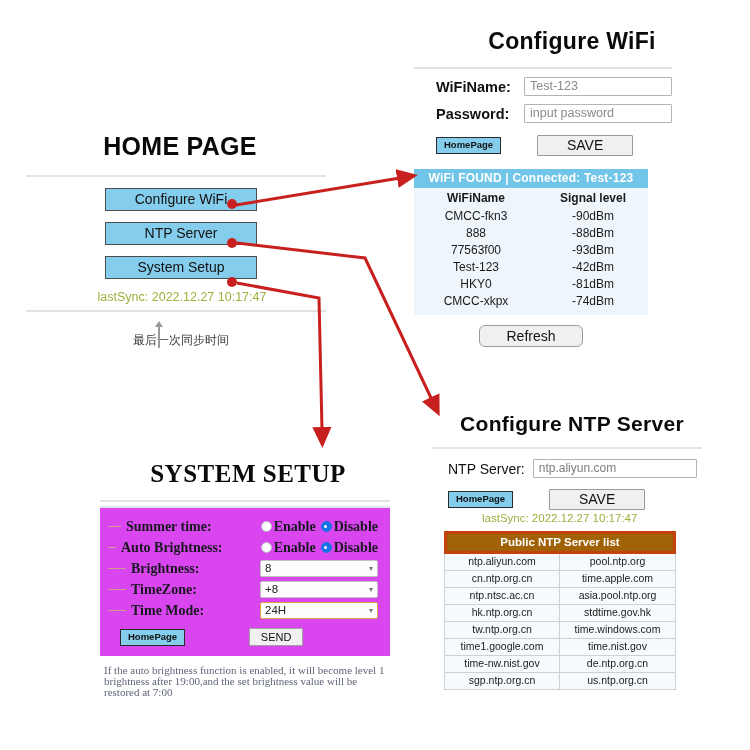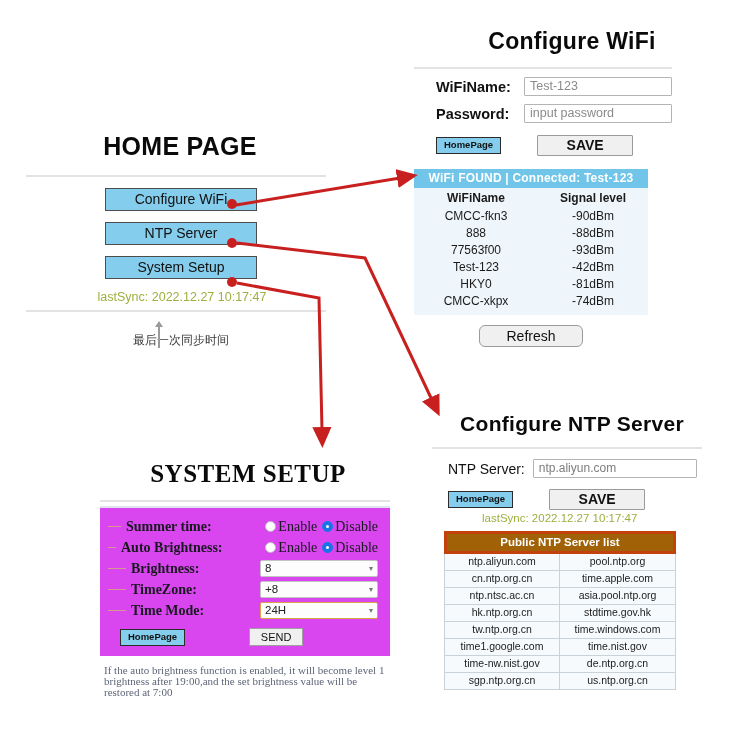--- a/index.html
+++ b/index.html
@@ -122,21 +122,20 @@
     background: #f0f0f0;
     border: 1px solid #9a9a9a;
     color: #111;
     font-size: 14px;
     width: 96px; height: 21px;
     line-height: 19px;
     text-align: center;
     font-family: "Liberation Sans", sans-serif;
     cursor: pointer;
     border-radius: 1px;
-    font-weight: bold;
   }
 
   
   #wifi-found {
     margin-top: 13px; margin-left: 2px;
     width: 234px;
     background: #eff6fb;
     padding-bottom: 6px;
   }
   #wifi-found-head {
@@ -191,21 +190,21 @@
     border: 1.5px solid #b9b9c4; background: #fff;
     display: inline-block; margin-right: 2px;
   }
   .radio.on { border-color: #1a73e8; background: #1a73e8; position: relative; }
   .radio.on::after {
     content: ""; position: absolute; left: 2.5px; top: 2.5px;
     width: 3px; height: 3px; border-radius: 50%; background: #fff;
   }
   .radio-text {
     font-family: "Liberation Serif", serif;
-    font-size: 14px; font-weight: normal; color: #18181f;
+    font-size: 14px; font-weight: bold; color: #18181f;
   }
   .ss-select {
     width: 118px; height: 17px;
     background: #fdfdfd;
     border: 1px solid #c3c3c3;
     border-radius: 2px;
     font-size: 11.5px; color: #222;
     padding: 0 4px;
     line-height: 15px;
     display: flex; align-items: center; justify-content: space-between;

